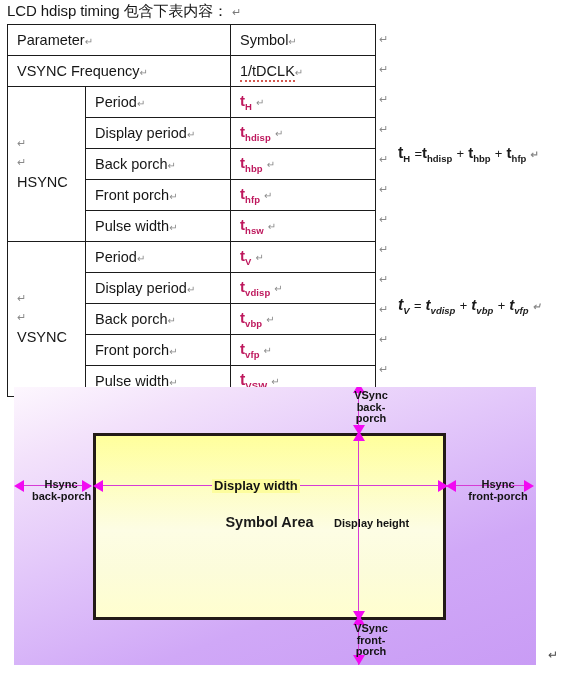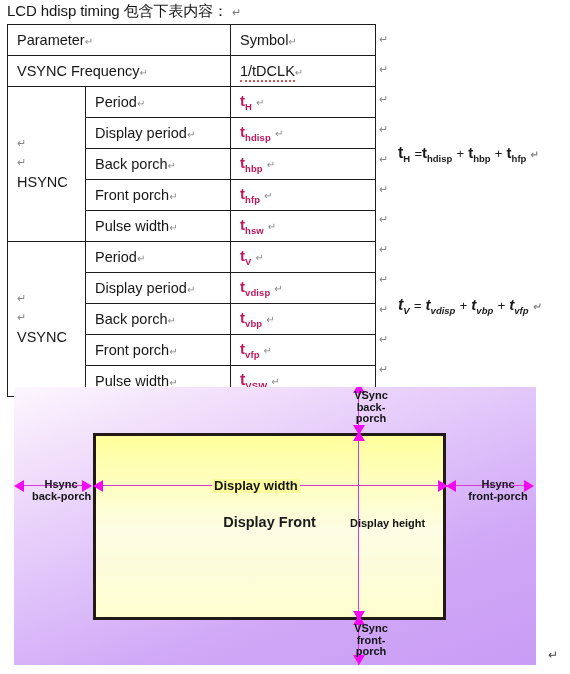--- a/index.html
+++ b/index.html
@@ -182,21 +182,20 @@
     left: 198px;
     top: 92px;
     font-size: 13px;
     background: linear-gradient(180deg,#fdfd9e,#fdfd9e);
     padding: 0 2px;
   }
   #display-height-label {
     left: 320px;
     top: 131px;
     font-size: 11px;
-    margin-left: 16px;
   }
   #hsync-back-label {
     left: 18px;
     top: 92px;
     width: 58px;
   }
   #hsync-front-label {
     left: 448px;
     top: 92px;
     width: 72px;
@@ -385,21 +384,21 @@
   <span class="op">+</span>
   <span><span>t</span><sub>vbp</sub></span>
   <span class="op">+</span>
   <span><span>t</span><sub>vfp</sub></span>
   <span class="pilcrow-sm">↵</span>
 </div>
 
 <div id="diagram">
 
   <div id="display-area">
-    <div id="display-area-label">Display Front</div>
+    <div id="display-area-label">Symbol Area</div>
   </div>
 
   <div class="hline" style="left:86px; top:98px; width:344px;"></div>
   <div class="arrow arr-left" style="left:79px;  top:93px;"></div>
   <div class="arrow arr-right" style="left:424px; top:93px;"></div>
   <div class="dlabel" id="display-width-label">Display width</div>
 
   <div class="vline" style="left:344px; top:52px; height:174px;"></div>
   <div class="arrow arr-up" style="left:339px; top:44px;"></div>
   <div class="arrow arr-down" style="left:339px; top:224px;"></div>

